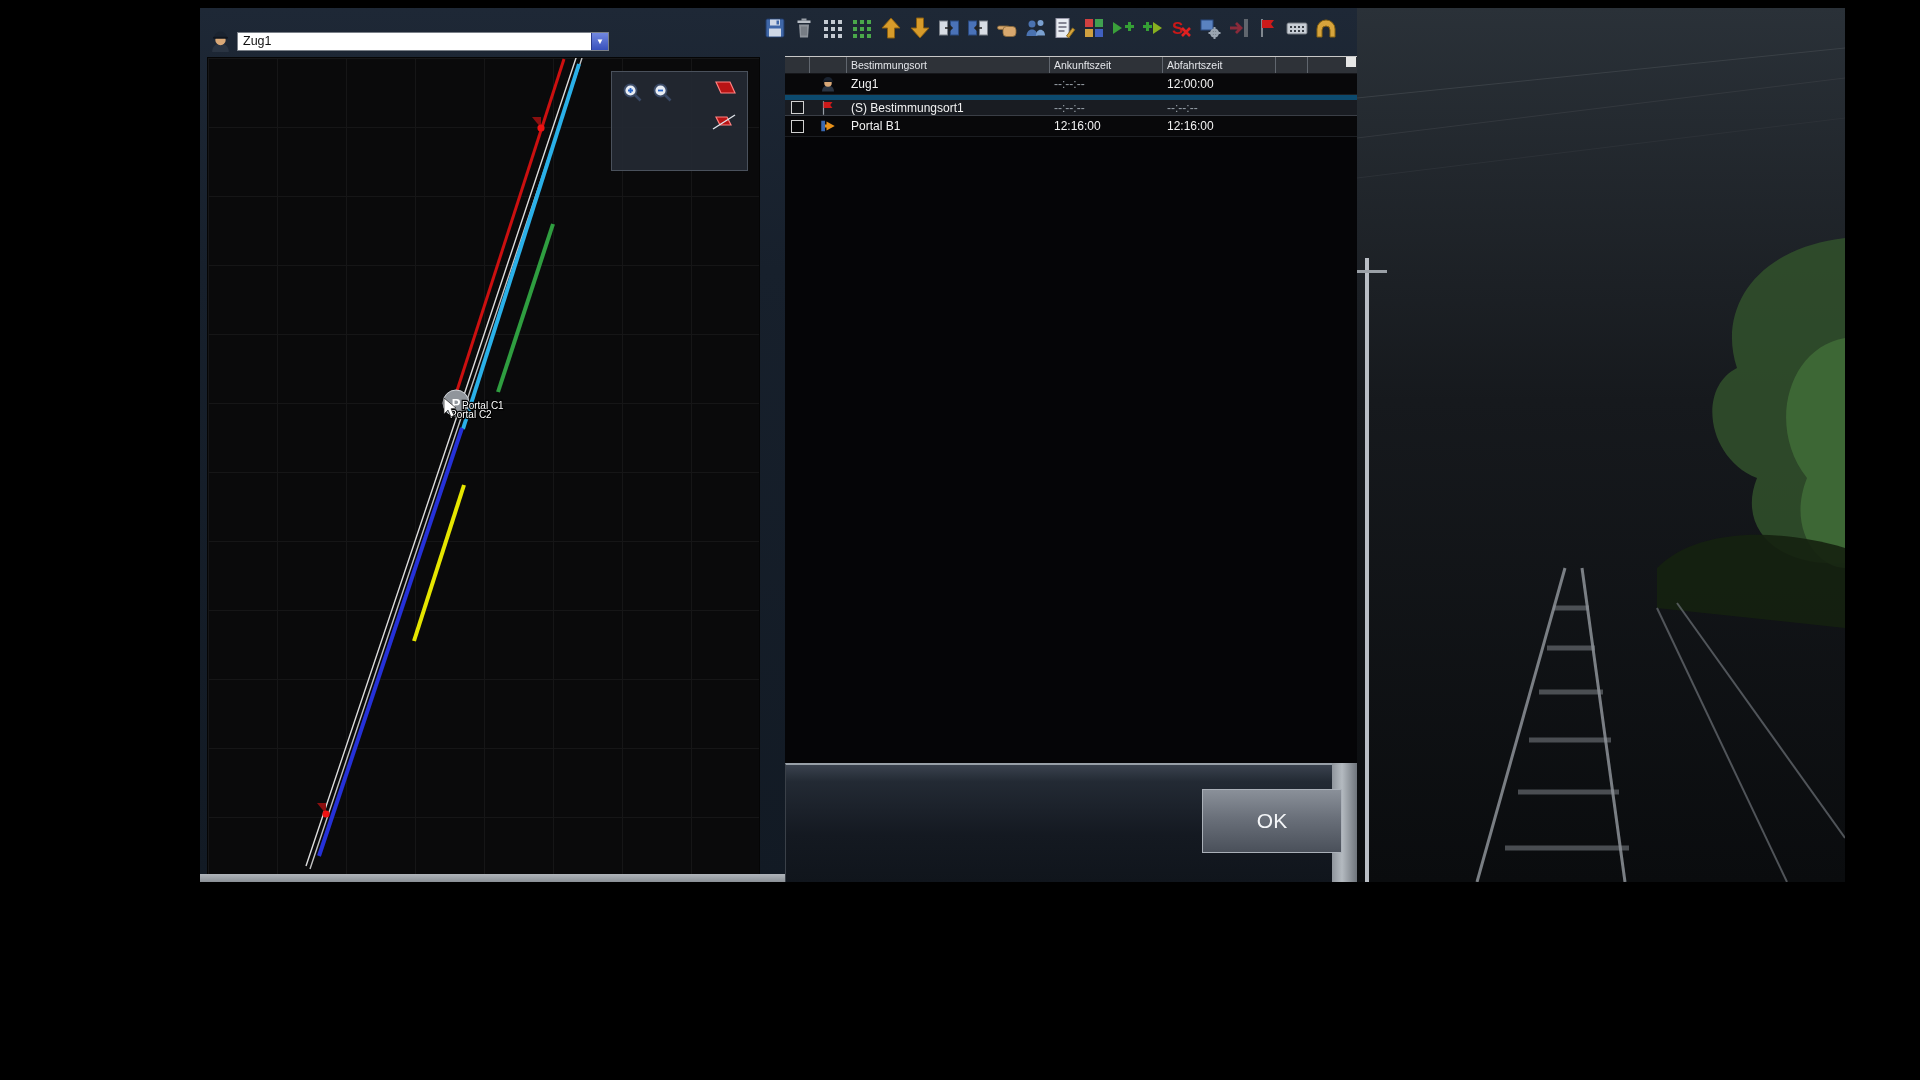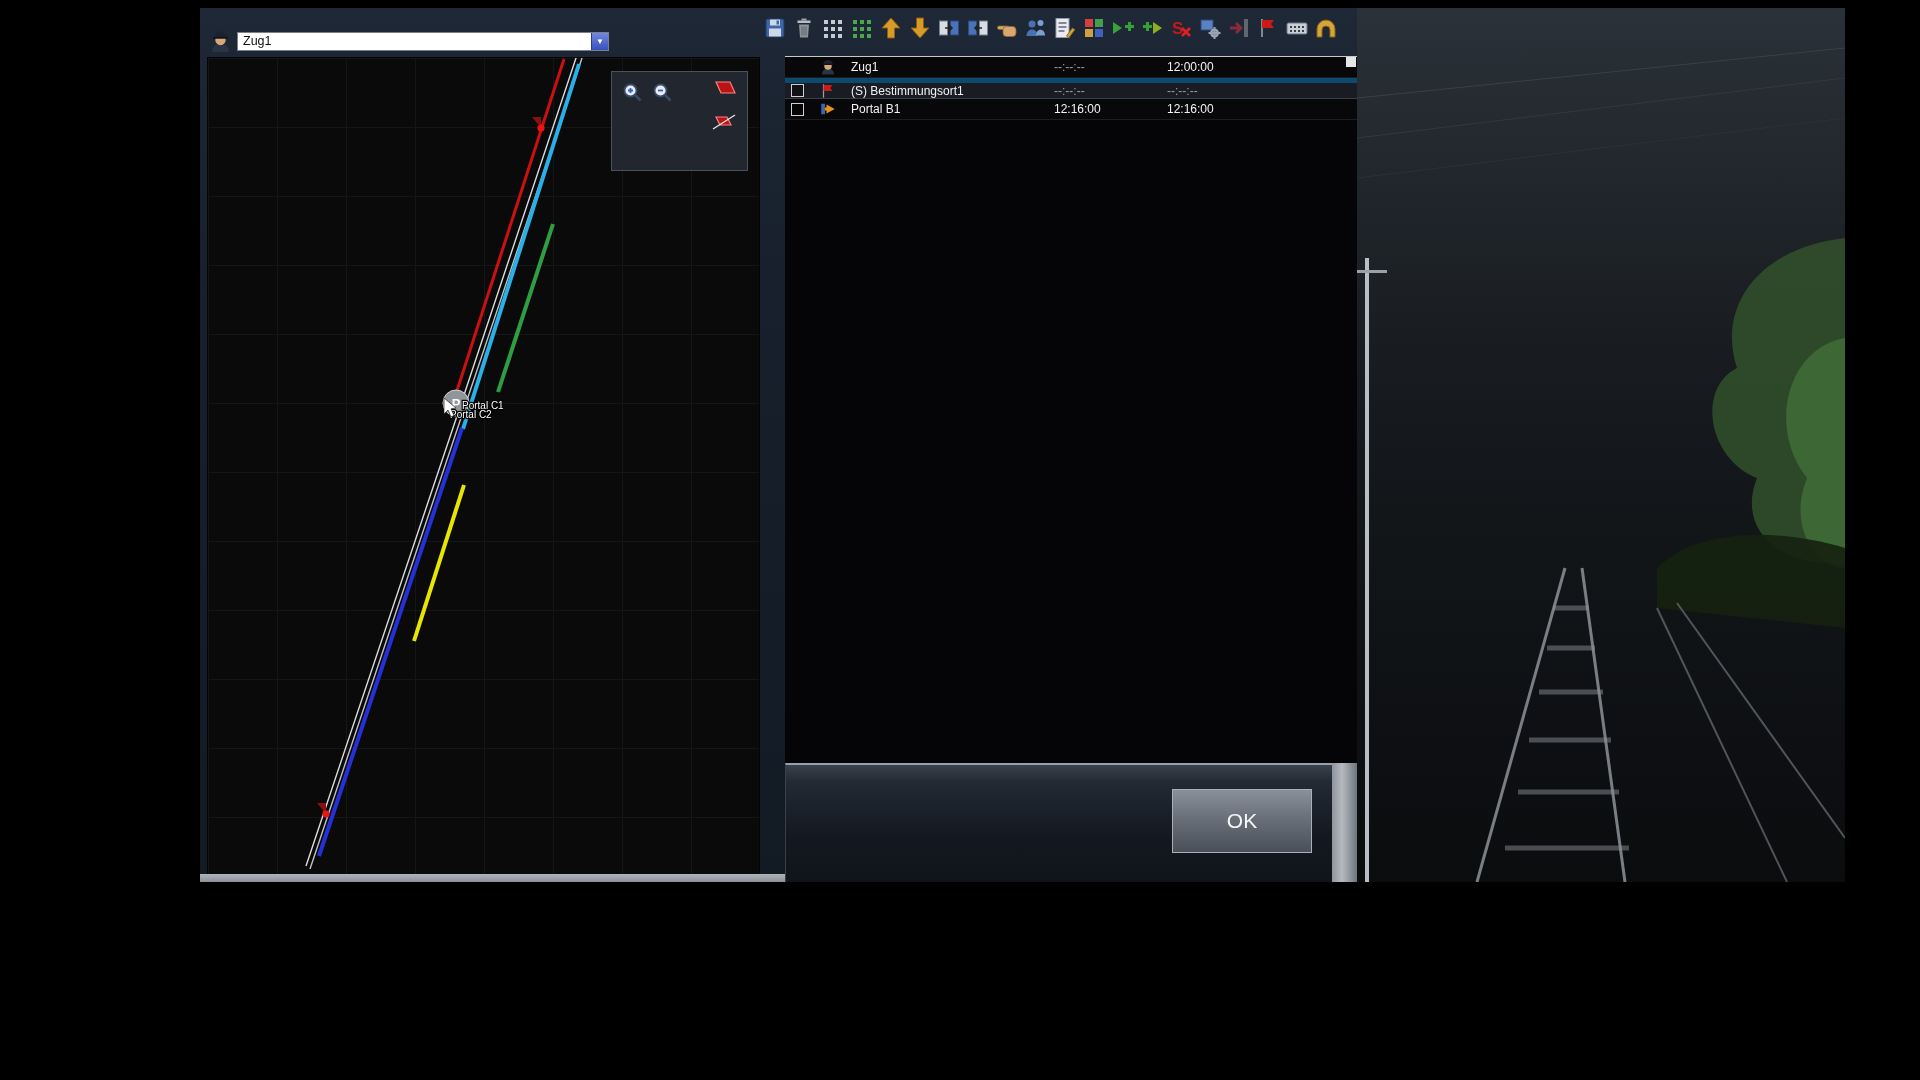--- a/index.html
+++ b/index.html
@@ -60,21 +60,21 @@
   .ricon{width:18px;height:18px;margin-left:9px;display:inline-block}
   .ricon svg{width:18px;height:18px;display:block}
   #scroll-thumb{left:1346px;top:57px;width:10px;height:10px;background:#e6e6e6}
 
   
   #bottom-panel{left:785px;top:763px;width:547px;height:119px;
     background:linear-gradient(180deg,#3a424e 0%,#232a34 14%,#141921 60%,#10151c 100%);
     border-top:2px solid #98a0a8;border-left:1px solid #3a4048}
   #side-band{left:1332px;top:763px;width:25px;height:119px;
     background:linear-gradient(90deg,#8f959c,#b4bac0 40%,#6f757c)}
-  #ok-btn{left:1172px;top:789px;width:140px;height:64px;cursor:pointer;
+  #ok-btn{left:1202px;top:789px;width:140px;height:64px;cursor:pointer;
     background:linear-gradient(180deg,#8a9099 0%,#6a707a 45%,#4a505a 100%);
     border:1px solid #aab0b8;color:#f4f6f8;font-size:21px;
     display:flex;align-items:center;justify-content:center}
   #map-bottom-bar{left:200px;top:874px;width:585px;height:8px;
     background:linear-gradient(180deg,#b0b5bb,#8a9096)}
 </style>
 </head>
 <body>
 
 <div class="abs" id="root"></div>
@@ -249,20 +249,29 @@
     <span class="ztool big" style="left:98px;top:36px">
         <svg viewBox="0 0 28 24">
           <path d="M6 9h11l4 8H10z" fill="#b81414" stroke="#ff8080" stroke-width="1.2"></path>
           <path d="M3 21L25 7" stroke="#e0e4ea" stroke-width="1.4"></path>
         </svg>
       </span>
   </div>
 </div>
 
 <div class="abs" id="table">
+  <div id="thead">
+    <div class="th c0"></div>
+    <div class="th c1"></div>
+    <div class="th c2">Bestimmungsort</div>
+    <div class="th c3">Ankunftszeit</div>
+    <div class="th c4">Abfahrtszeit</div>
+    <div class="th c5"></div>
+    <div class="th c6"></div>
+  </div>
 
   <div class="trow">
     <div class="cell c0"></div>
     <div class="cell c1">
         <span class="ricon">
           <svg viewBox="0 0 24 24">
             <path d="M4 22c0-5 3.4-8 8-8s8 3 8 8z" fill="#2a3442"></path>
             <circle cx="12" cy="10.5" r="5" fill="#d9a877"></circle>
             <path d="M5.8 8.2C6.3 4.4 8.8 2.6 12 2.6s5.7 1.8 6.2 5.6z" fill="#1a2330"></path>
             <rect x="4.8" y="7.4" width="14.4" height="2" rx="1" fill="#10161f"></rect>

